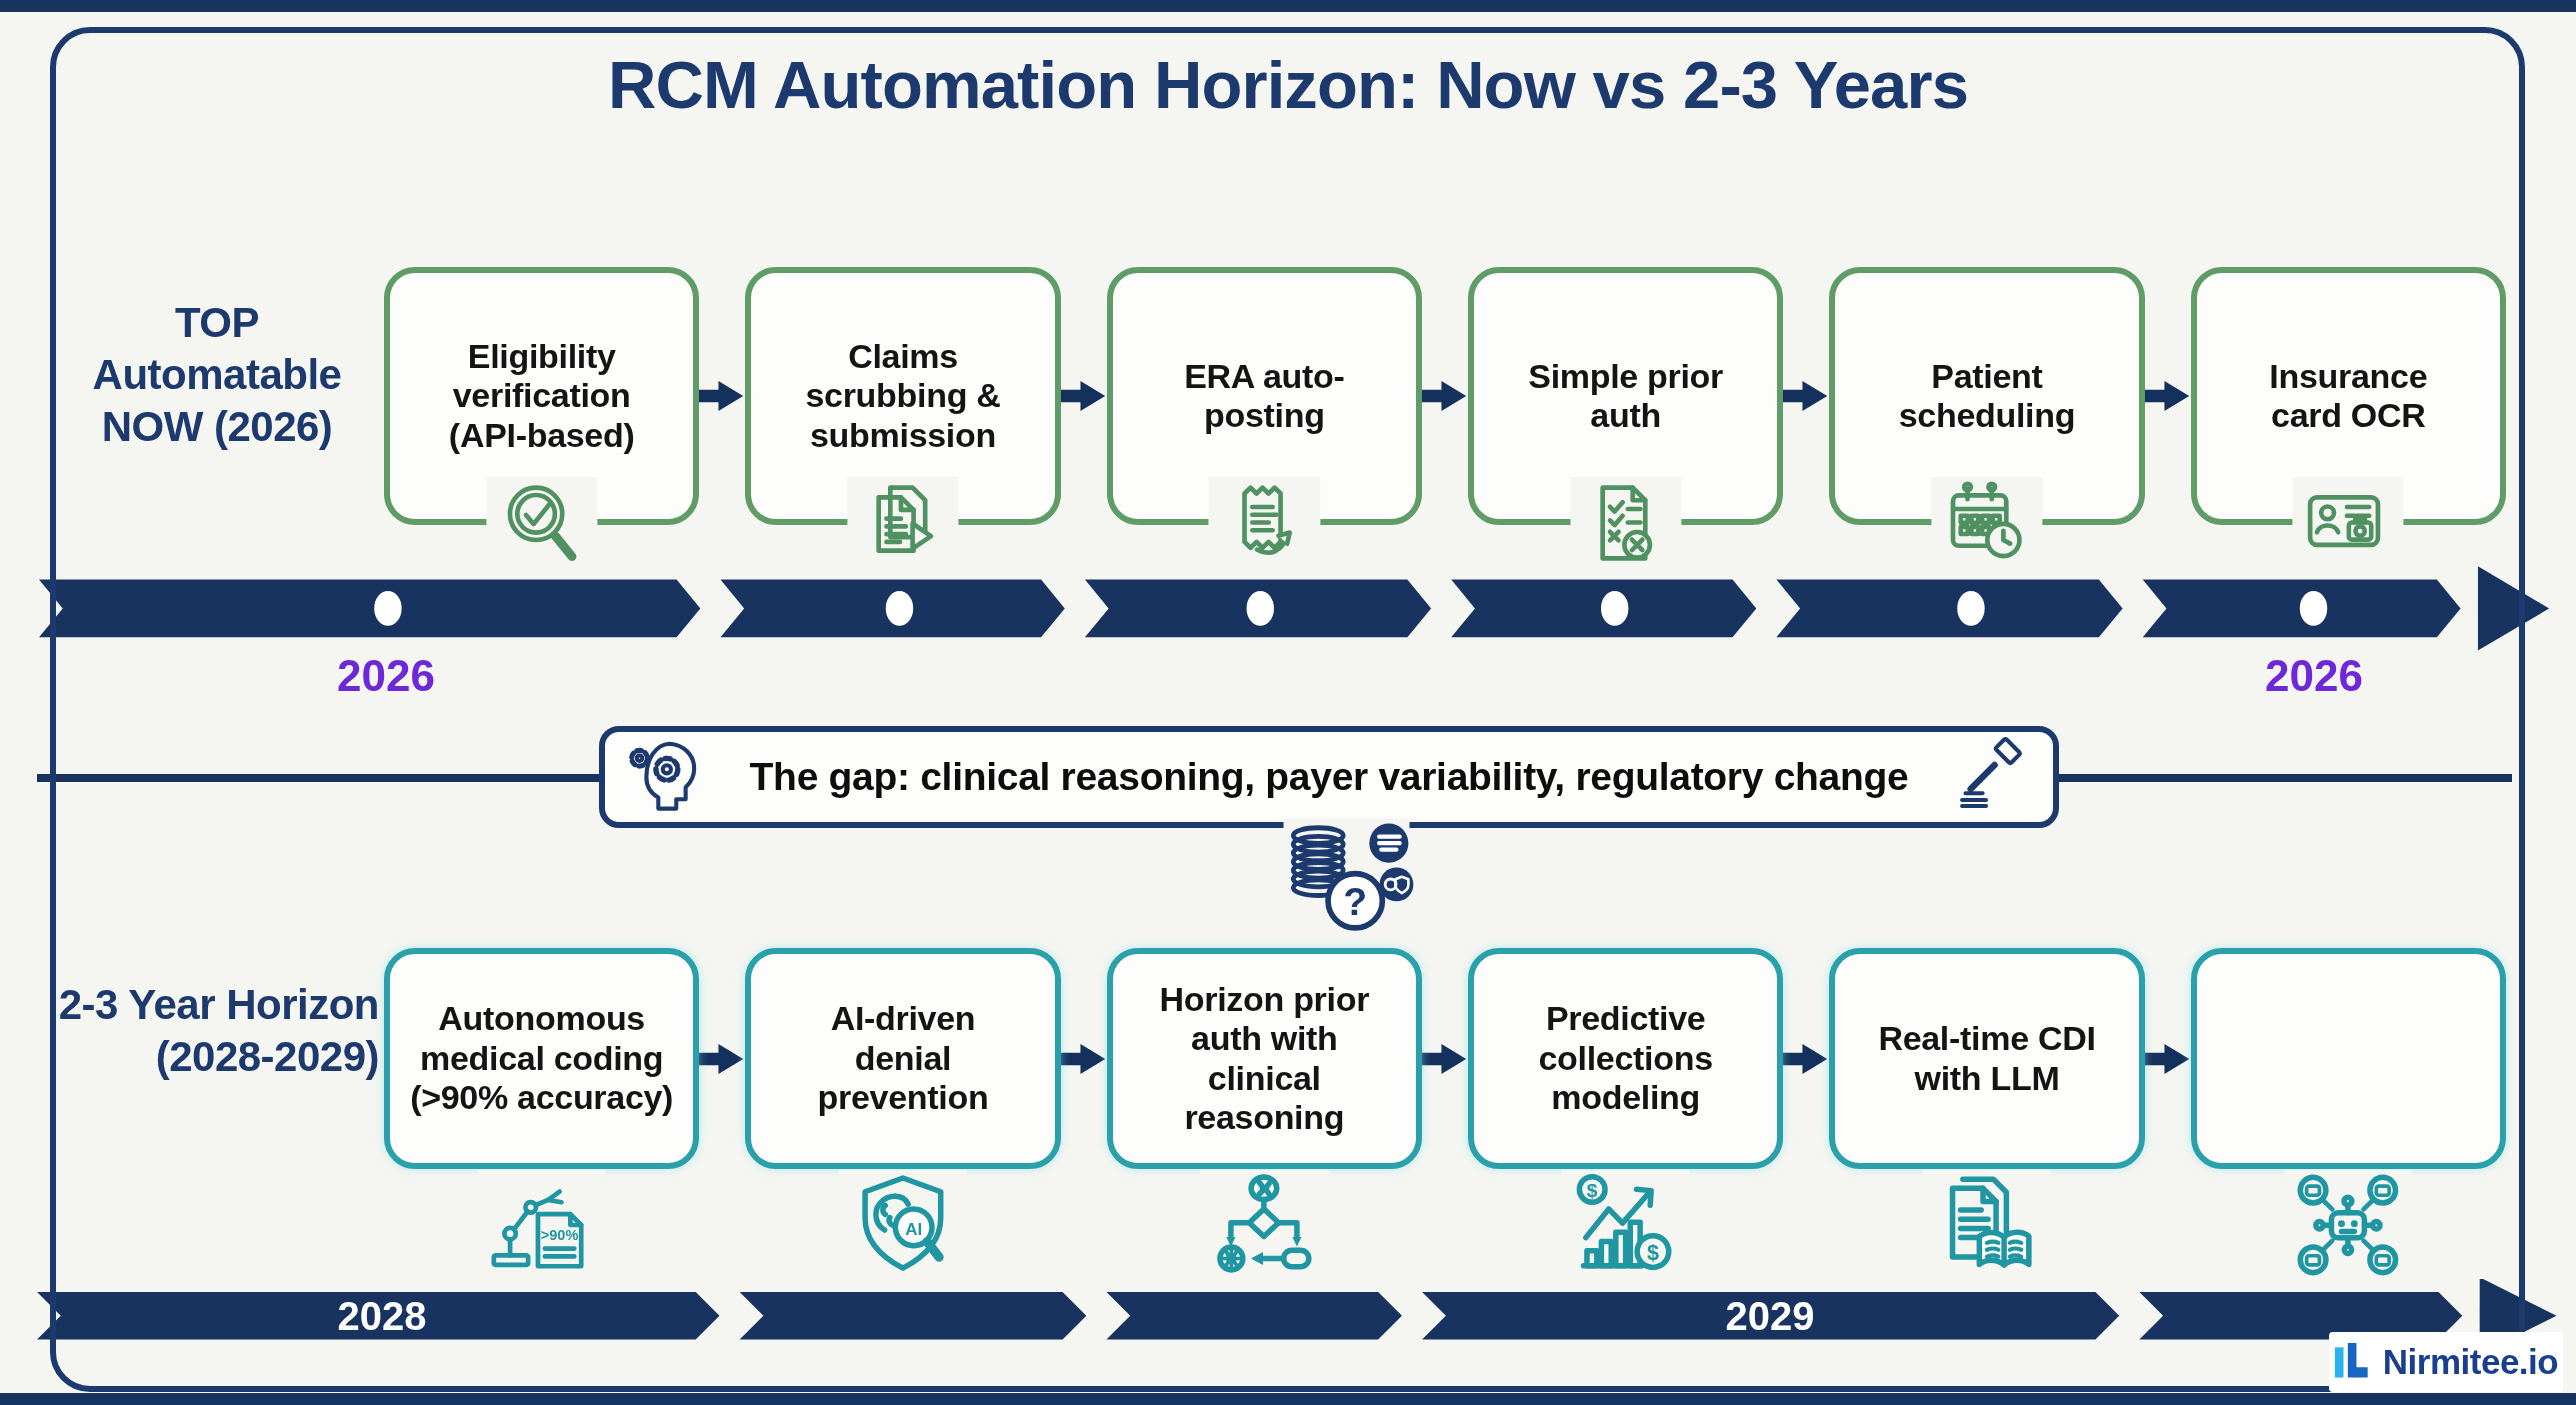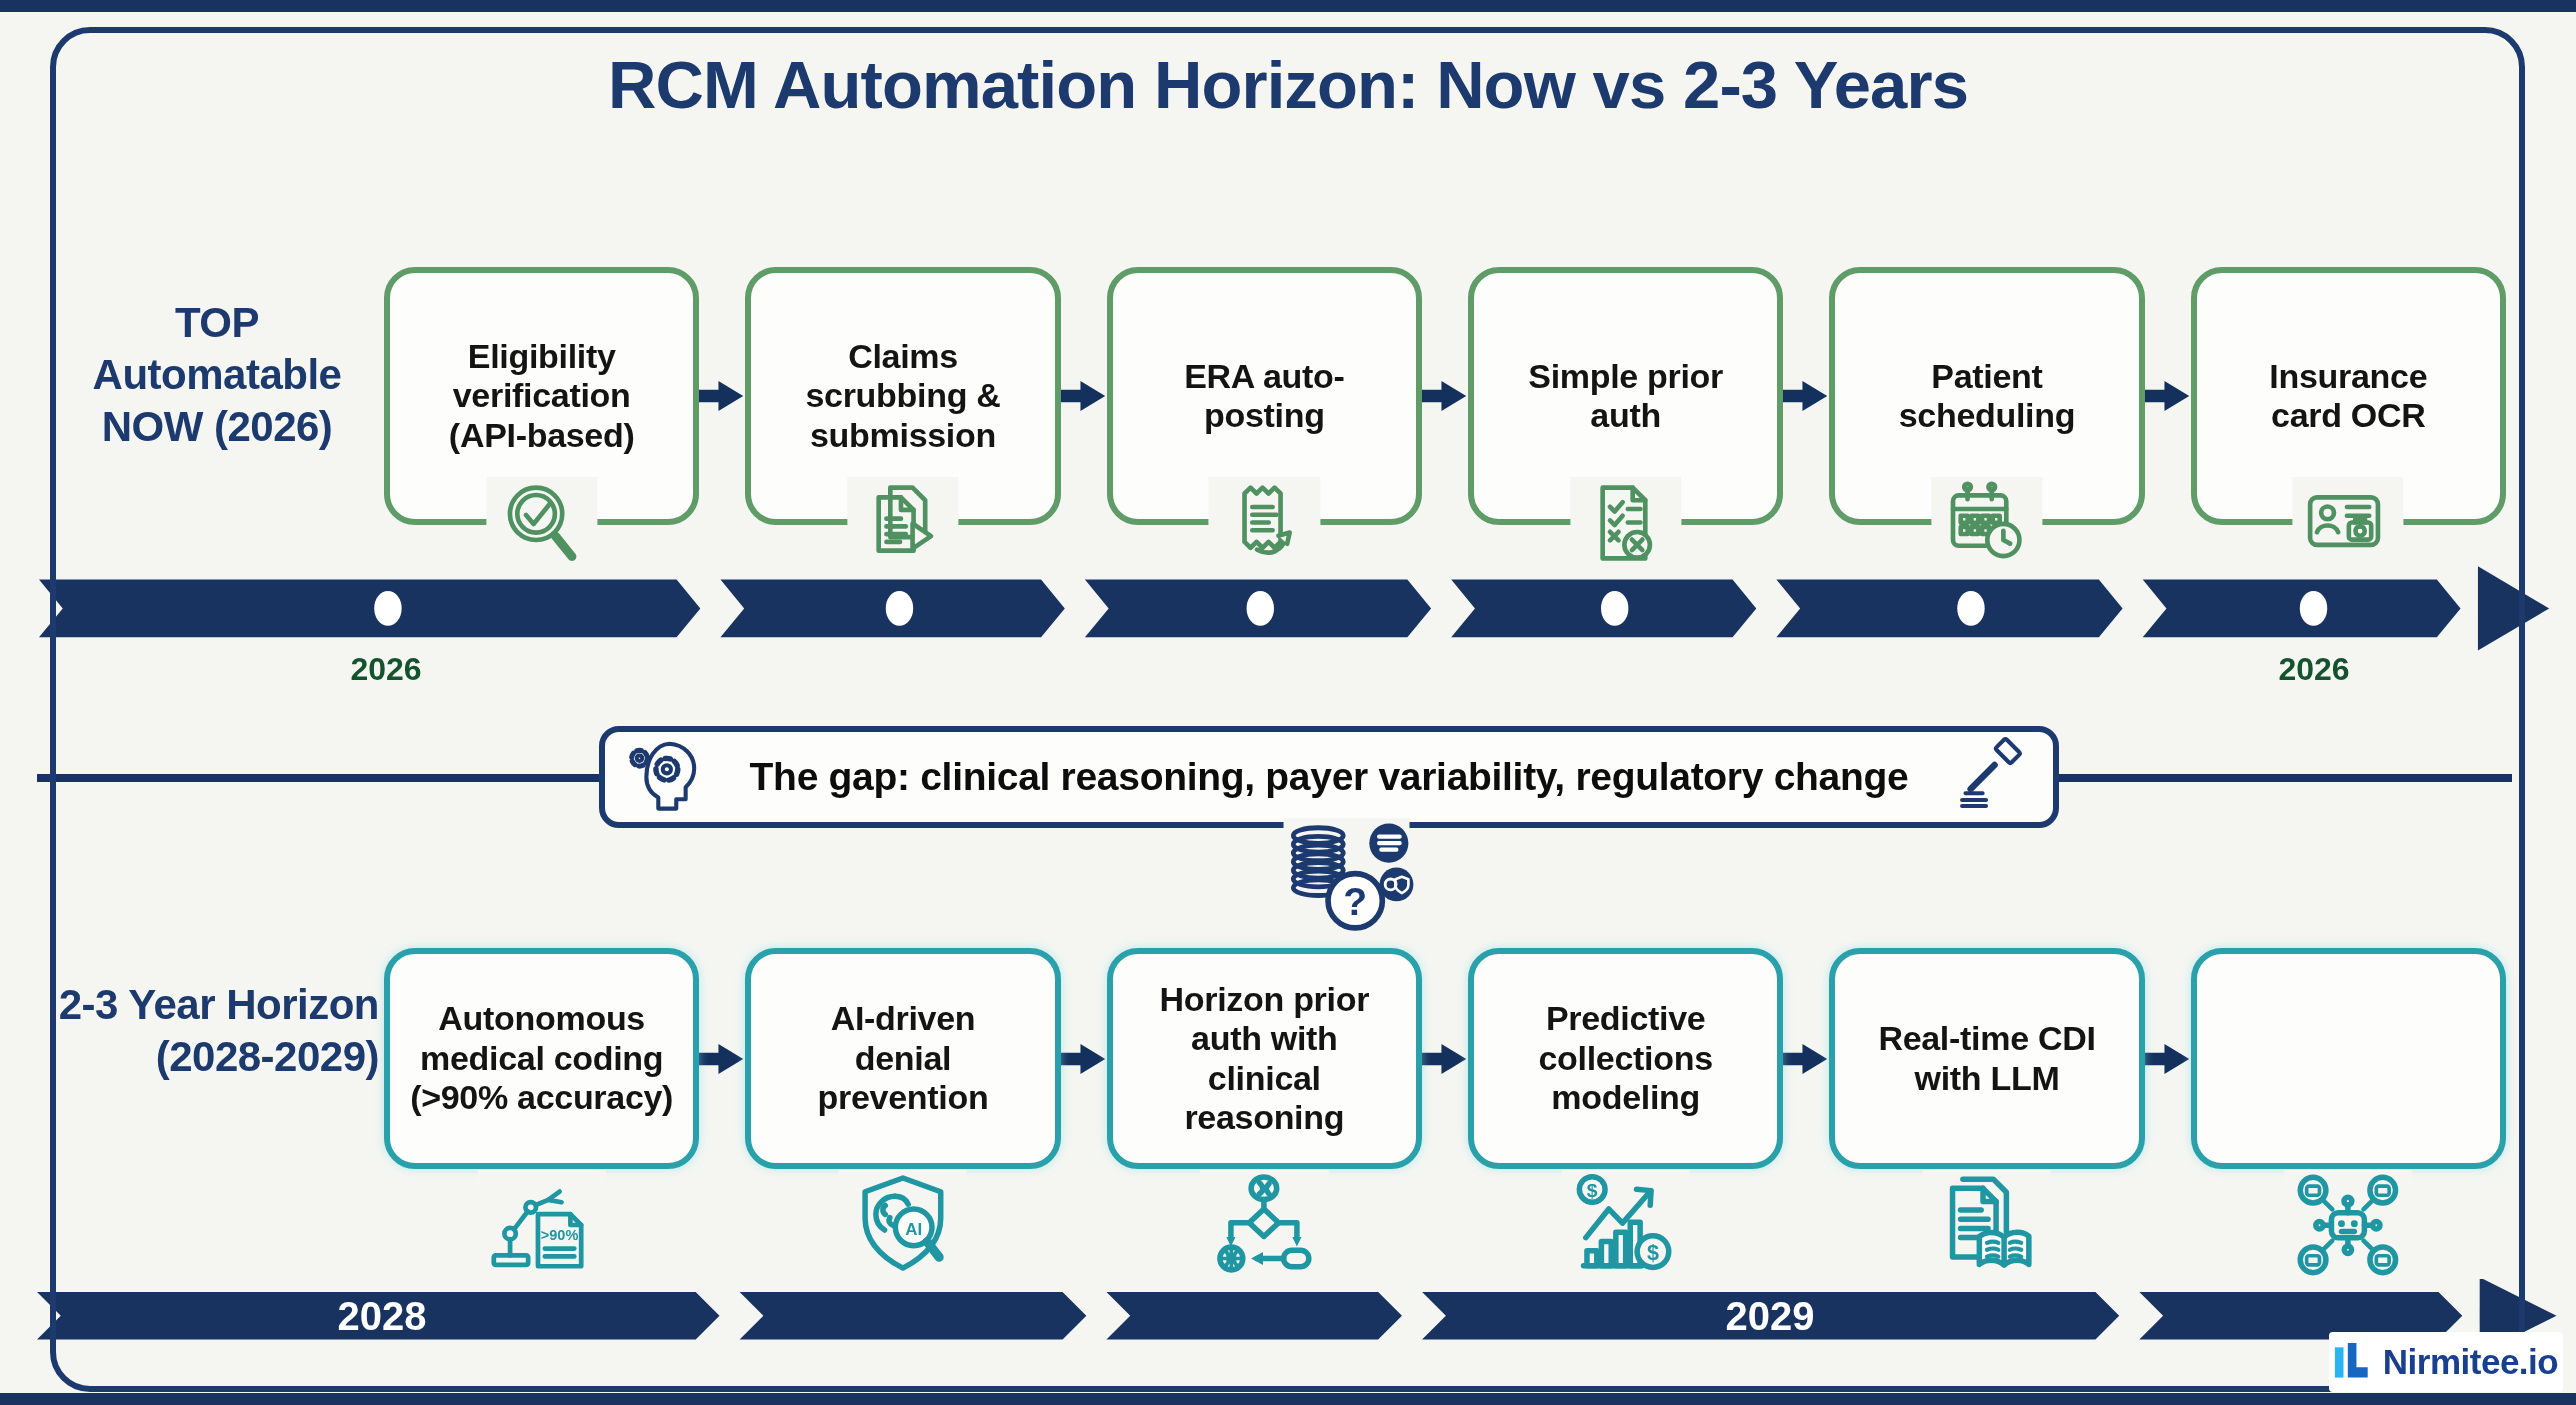--- a/index.html
+++ b/index.html
@@ -29,21 +29,21 @@
   .row.green .box-icon{color:#4f9160;bottom:-51px;}
   .row.green .box-icon svg{width:93px;height:93px;}
   .row.teal .box-icon{color:#1f96a2;bottom:-117px;}
   .row.teal .box-icon svg{width:110px;height:110px;}
   .flow-arrow{flex:0 0 46px;display:flex;align-items:center;justify-content:center;}
   .flow-arrow svg{width:46px;height:40px;}
   .band{position:absolute;z-index:1;}
   #band-top{left:37px;top:565px;width:2516px;height:95px;}
   #band-bottom{left:37px;top:1279px;width:2525px;height:88px;}
   .year{position:absolute;width:174px;text-align:center;font-weight:bold;z-index:2;}
-  .year.navy{color:#14532d;font-size:32px;}
+  .year.navy{color:#6d28d9;font-size:44px;}
   .year.white{color:#ffffff;font-size:40px;height:48px;line-height:49px;}
   #year-now-left{left:299px;top:651px;}
   #year-now-right{left:2227px;top:651px;}
   #year-2028{left:295px;top:1292px;}
   #year-2029{left:1683px;top:1292px;}
   .divider{position:absolute;left:37px;top:774px;width:2475px;height:8.2px;background:#18335f;z-index:0;}
   .gap-banner{position:absolute;left:599px;top:726px;width:1460px;height:102px;box-sizing:border-box;
               border:6.4px solid #1d3a6e;border-radius:20px;background:#fdfdfc;display:flex;
               align-items:center;gap:18.3px;padding:0 20px;z-index:2;}
   .gicon{color:#1d3a6e;line-height:0;}

